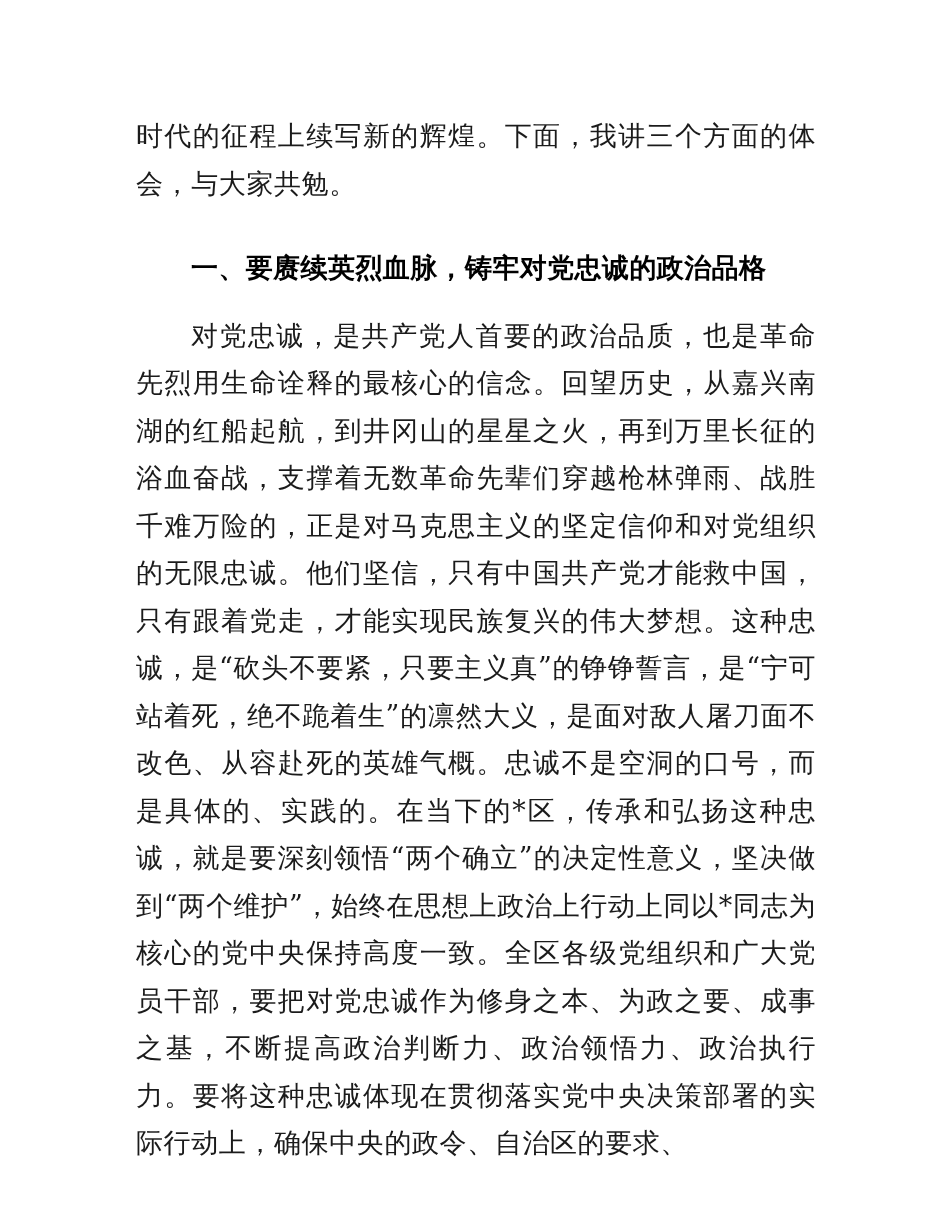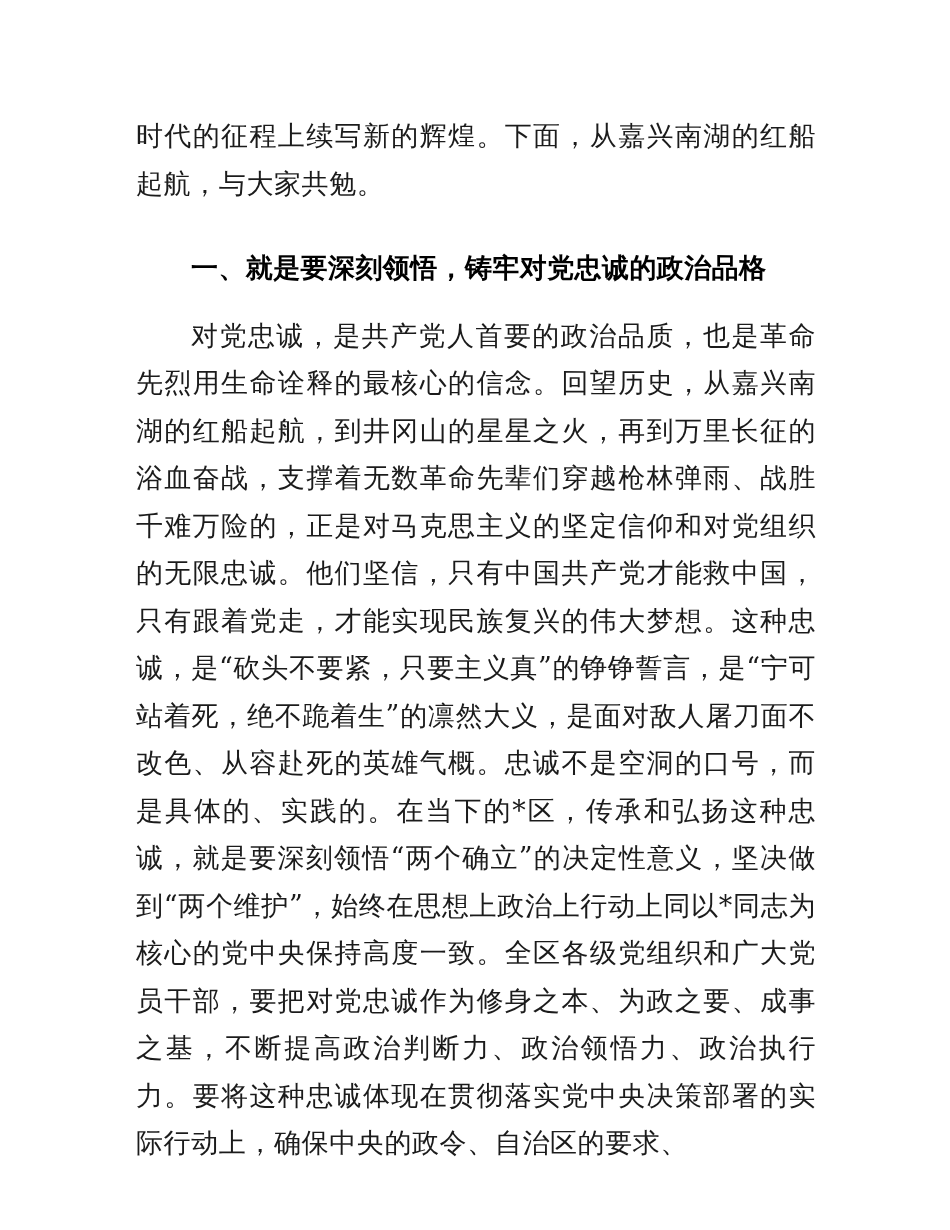--- a/index.html
+++ b/index.html
@@ -63,25 +63,25 @@
   .gap-before-heading { height: 37px; }
   .gap-after-heading  { height: 20px; }
 </style>
 </head>
 <body>
 
 <div id="page">
 
   <div id="text-column">
 
-    <p class="para no-indent">时代的征程上续写新的辉煌。下面，从嘉兴南湖的红船起航，与大家共勉。</p>
+    <p class="para no-indent">时代的征程上续写新的辉煌。下面，我讲三个方面的体会，与大家共勉。</p>
 
     <div class="gap-before-heading"></div>
 
-    <h2 class="heading">一、就是要深刻领悟，铸牢对党忠诚的政治品格</h2>
+    <h2 class="heading">一、要赓续英烈血脉，铸牢对党忠诚的政治品格</h2>
 
     <div class="gap-after-heading"></div>
 
     <p class="para">对党忠诚，是共产党人首要的政治品质，也是革命先烈用生命诠释的最核心的信念。回望历史，从嘉兴南湖的红船起航，到井冈山的星星之火，再到万里长征的浴血奋战，支撑着无数革命先辈们穿越枪林弹雨、战胜千难万险的，正是对马克思主义的坚定信仰和对党组织的无限忠诚。他们坚信，只有中国共产党才能救中国，只有跟着党走，才能实现民族复兴的伟大梦想。这种忠诚，是“砍头不要紧，只要主义真”的铮铮誓言，是“宁可站着死，绝不跪着生”的凛然大义，是面对敌人屠刀面不改色、从容赴死的英雄气概。忠诚不是空洞的口号，而是具体的、实践的。在当下的*区，传承和弘扬这种忠诚，就是要深刻领悟“两个确立”的决定性意义，坚决做到“两个维护”，始终在思想上政治上行动上同以*同志为核心的党中央保持高度一致。全区各级党组织和广大党员干部，要把对党忠诚作为修身之本、为政之要、成事之基，不断提高政治判断力、政治领悟力、政治执行力。要将这种忠诚体现在贯彻落实党中央决策部署的实际行动上，确保中央的政令、自治区的要求、</p>
 
   </div>
 
 </div>
 
 </body></html>

